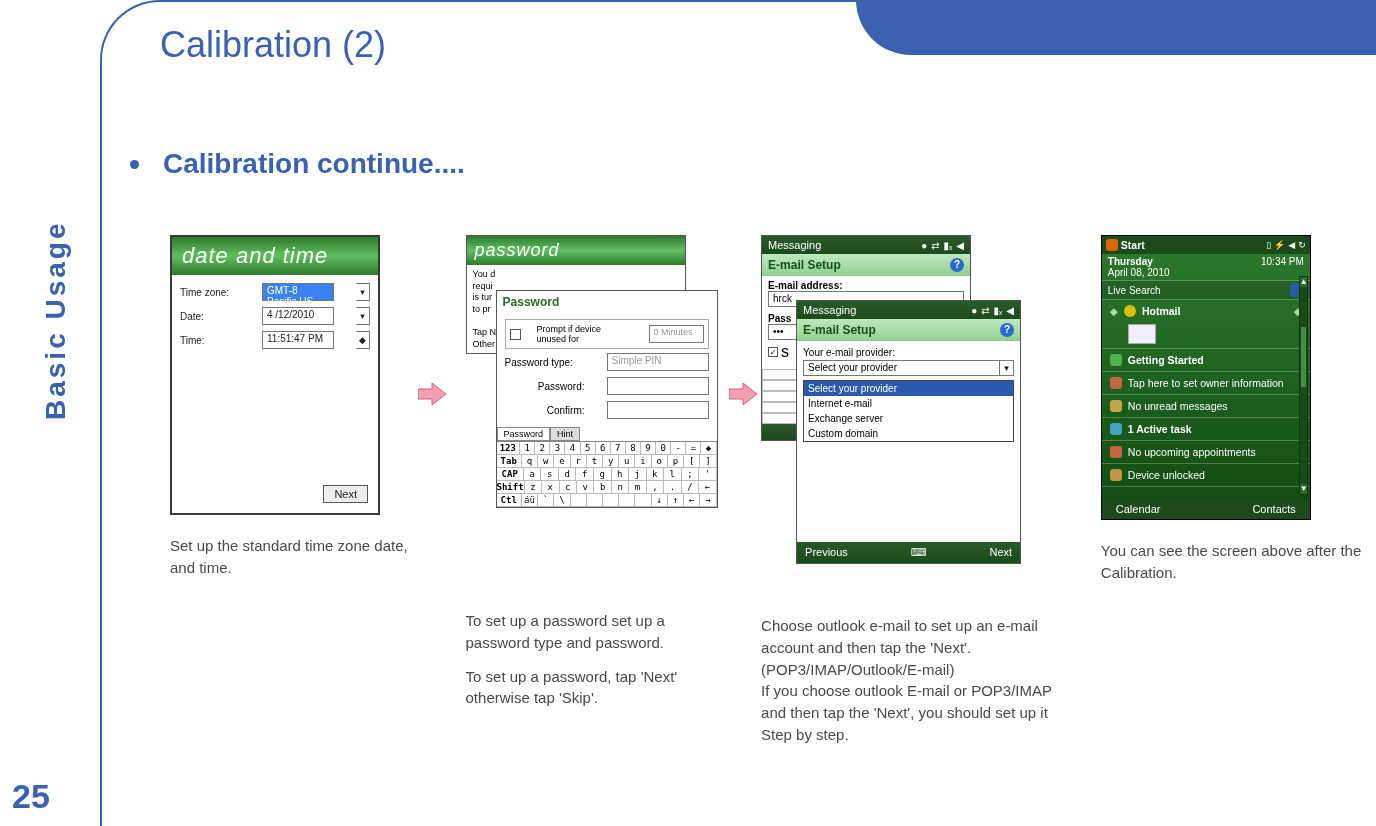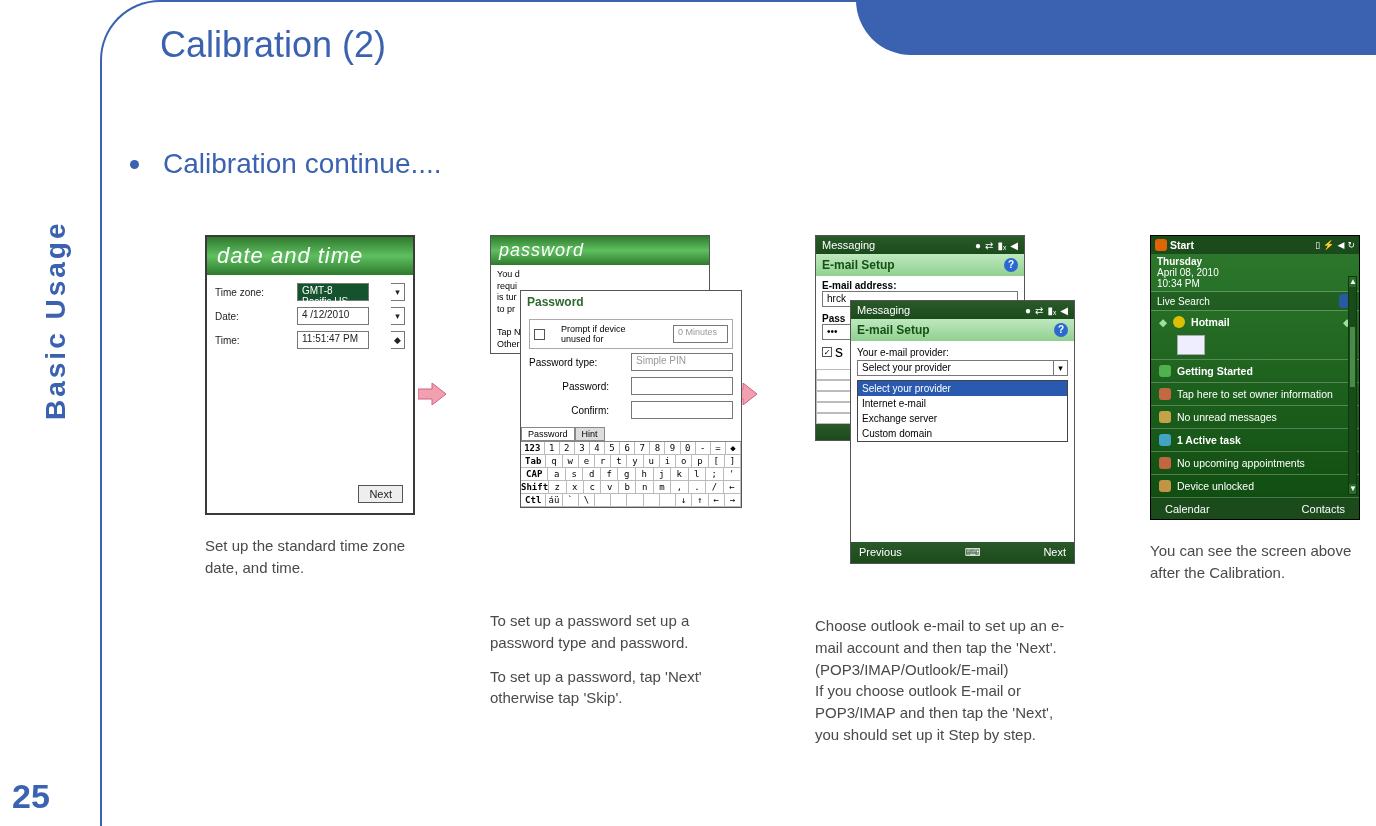--- a/index.html
+++ b/index.html
@@ -61,29 +61,30 @@
     display: flex; align-items: center; gap: 24px;
   }
   .bullet-dot {
     width: 9px; height: 9px; border-radius: 50%;
     background: #3a62b0;
     flex-shrink: 0;
   }
   .bullet-text {
     font-size: 28px;
     color: #3a62b0;
+    font-weight: bold;
   }
   
   .cols {
     position: absolute;
     left: 170px; top: 235px; right: 0;
     display: flex;
     gap: 40px;
   }
-  .col { display: flex; flex-direction: column; gap: 20px; margin-left: 35px; }
+  .col { display: flex; flex-direction: column; gap: 20px; }
   .c1 { width: 260px; }
   .c2 { width: 260px; }
   .c3 { width: 305px; }
   .c4 { width: 280px; }
   .caption {
     font-size: 15px;
     color: #4a4a4a;
     line-height: 1.45;
   }
   .cap-stack .caption + .caption { margin-top: 12px; }
@@ -113,21 +114,21 @@
     letter-spacing: 1px;
   }
   .green-band.small { font-size: 18px; padding: 4px 8px; }
   .phone-body { padding: 8px; }
   .row { display: flex; align-items: center; margin-bottom: 6px; gap: 22px; }
   .lbl { width: 60px; font-size: 10px; }
   .field {
     border: 1px solid #777; height: 18px; font-size: 10px;
     padding: 1px 4px; background: #fff; flex: 1;
   }
-  .field.sel { background: #14532d; color: #fff; }
+  .field.sel { background: #3b82f6; color: #fff; }
   .dd { width: 14px; border:1px solid #777; border-left:none; height:18px; text-align:center; font-size:9px; line-height:16px; }
   .btn-next {
     border: 1px solid #555; background: #eee;
     padding: 2px 10px; font-size: 11px;
     position: absolute; right: 10px; bottom: 10px;
   }
   .mock-date { width: 210px; height: 280px; position: relative; }
 
   
   .mock-pw { width: 250px; height: 355px; position: relative; }
@@ -174,21 +175,21 @@
   }
   .kbd-mini { font-family:monospace; font-size:8px; }
   .kbd-mini .krow { display:flex; }
   .kbd-mini .k { border:1px solid #bbb; flex:1; text-align:center; padding:0; }
   .kbd-mini .krow .k:first-child { flex:1.6; font-weight:bold; }
 
   
   .mock-home { width: 210px; height: 285px; border:1px solid #000; position:relative; background: linear-gradient(#2e7a2e,#0f4a0f); color:#fff; font-size:10.5px; }
   .home-top { background:#1b4a1b; padding:2px 4px; display:flex; justify-content:space-between; align-items:center; height:18px; }
   .home-top .icons { display:flex; gap:3px; font-size:9px; }
-  .home-time { display:flex; justify-content:space-between; padding:2px 6px; font-size:10px;flex-direction:column; }
+  .home-time { display:flex; justify-content:space-between; padding:2px 6px; font-size:10px; }
   .home-sep { height:1px; background: rgba(255,255,255,.25); margin: 0; }
   .home-row { display:flex; align-items:center; gap:6px; padding:5px 8px; }
   .home-row.strong { font-weight:bold; }
   .ico { width:12px;height:12px;border-radius:3px;background:#fff;opacity:.85;flex-shrink:0; }
   .ico.dot { border-radius:50%; }
   .home-bot { position:absolute; bottom:0; left:0; right:0; background:#1b4a1b; display:flex; justify-content:space-between; padding:4px 14px; font-size:11px; }
   .mail-thumb { width:28px;height:20px;background:#eef;border:1px solid #aaa;margin:2px 0 0 26px; }
   .scroll-v { position:absolute; right:2px; top:40px; width:9px; bottom:24px; background:#194a19; border:1px solid #0b3a0b;}
   .scroll-v .thumb { position:absolute; left:1px; right:1px; top:50px; height:60px; background:#4b8a4b;}
   .scroll-v .arr { position:absolute; left:0; right:0; height:10px; background:#2a6a2a; text-align:center; font-size:8px; line-height:10px;}

